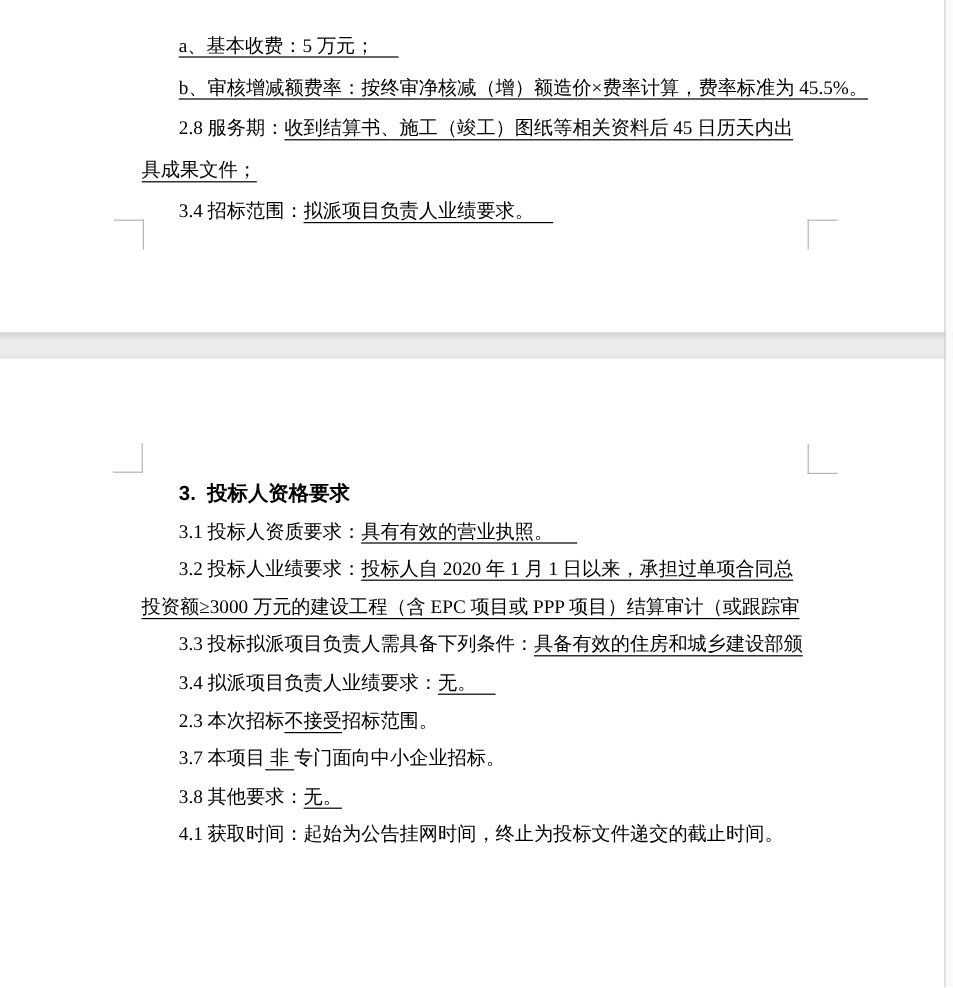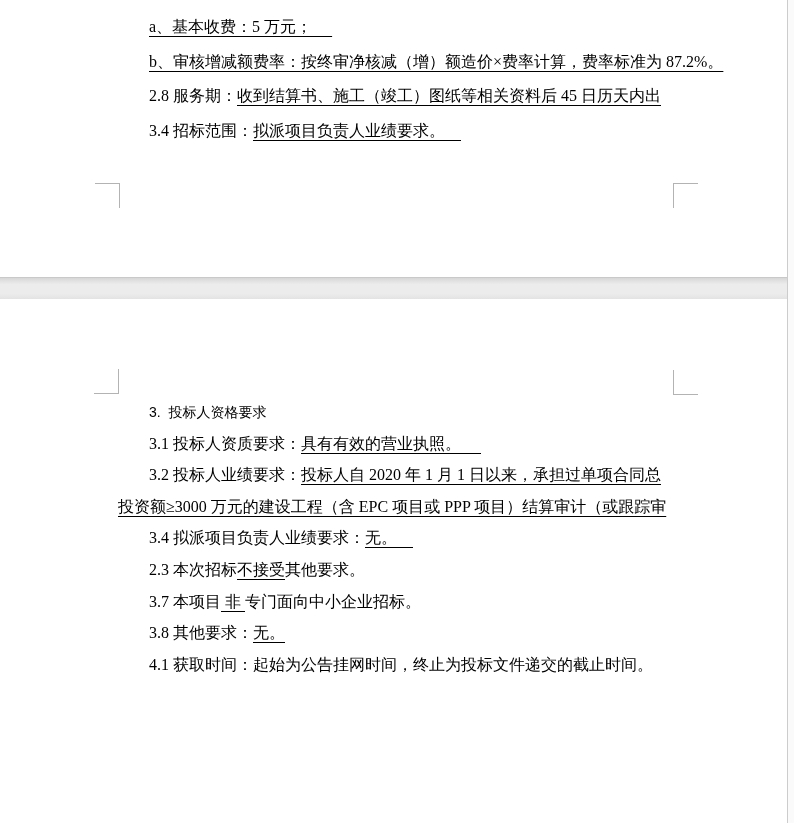--- a/index.html
+++ b/index.html
@@ -5,62 +5,64 @@
   html,body{margin:0;padding:0;}
   body{
     width:794px;height:823px;position:relative;overflow:hidden;
     background:#ffffff;color:#000;
     font-family:"Liberation Serif","DejaVu Serif",serif;
     font-size:16px;
   }
   .gutter{position:absolute;top:0;right:0;width:6px;height:823px;background:#fafafa;}
   .page-border-right{position:absolute;top:0;left:787px;width:1px;height:823px;background:#cccccc;}
   .page{position:absolute;left:0;width:787px;background:#ffffff;}
-  #page1{top:0;height:283px;}
+  #page1{top:12px;height:283px;}
   #page2{top:299px;height:524px;}
   .page-gap{position:absolute;left:0;top:277px;width:794px;height:22px;
     background:linear-gradient(#d7d7d7,#ececec 30%,#ececec 75%,#e3e3e3);
     border-top:1px solid #c9c9c9;box-sizing:border-box;}
   .text-col{position:absolute;left:118px;width:600px;}
   #page1 .text-col{top:10px;}
   #page2 .text-col{top:97px;}
   .line{white-space:pre;}
   #page1 .line{line-height:34.5px;height:34.5px;}
   #page2 .line{line-height:31.6px;height:31.6px;}
   .indent{padding-left:31px;}
   .u{text-decoration:underline;text-underline-offset:4px;text-decoration-thickness:1px;}
-  .heading span{font-weight:normal;font-family:"Liberation Sans","DejaVu Sans",sans-serif;font-size:14px;}
+  .heading span{font-weight:bold;font-family:"Liberation Sans","DejaVu Sans",sans-serif;font-size:17px;}
   .crop{position:absolute;box-sizing:border-box;}
   .crop.bl{left:95px;top:183px;width:25px;height:25px;border-top:1px solid #b3b3b3;border-right:1px solid #b3b3b3;}
   .crop.br{left:673px;top:183px;width:25px;height:25px;border-top:1px solid #b3b3b3;border-left:1px solid #b3b3b3;}
   .crop.tl{left:94px;top:369px;width:25px;height:25px;border-bottom:1px solid #b3b3b3;border-right:1px solid #b3b3b3;}
   .crop.tr{left:673px;top:370px;width:25px;height:25px;border-bottom:1px solid #b3b3b3;border-left:1px solid #b3b3b3;}
 </style>
 </head>
 <body>
 
 <div class="page" id="page1">
   <div class="text-col" id="page1-lines">
       <div class="line indent"><span class="u">a、基本收费：5 万元；　 </span></div>
-      <div class="line indent"><span class="u">b、审核增减额费率：按终审净核减（增）额造价×费率计算，费率标准为 87.2%。</span></div>
+      <div class="line indent"><span class="u">b、审核增减额费率：按终审净核减（增）额造价×费率计算，费率标准为 45.5%。</span></div>
       <div class="line indent"><span>2.8 服务期：</span><span class="u">收到结算书、施工（竣工）图纸等相关资料后 45 日历天内出</span></div>
+      <div class="line"><span class="u">具成果文件；</span></div>
       <div class="line indent"><span>3.4 招标范围：</span><span class="u">拟派项目负责人业绩要求。　</span></div>
     </div>
 </div>
 
 <div class="page-gap"></div>
 
 <div class="page" id="page2">
   <div class="text-col" id="page2-lines">
       <div class="line indent heading"><span class="b">3.  投标人资格要求</span></div>
       <div class="line indent"><span>3.1 投标人资质要求：</span><span class="u">具有有效的营业执照。　 </span></div>
       <div class="line indent"><span>3.2 投标人业绩要求：</span><span class="u">投标人自 2020 年 1 月 1 日以来，承担过单项合同总</span></div>
       <div class="line"><span class="u">投资额≥3000 万元的建设工程（含 EPC 项目或 PPP 项目）结算审计（或跟踪审</span></div>
+      <div class="line indent"><span>3.3 投标拟派项目负责人需具备下列条件：</span><span class="u">具备有效的住房和城乡建设部颁</span></div>
       <div class="line indent"><span>3.4 拟派项目负责人业绩要求：</span><span class="u">无。　</span></div>
-      <div class="line indent"><span>2.3 本次招标</span><span class="u">不接受</span><span>其他要求。</span></div>
+      <div class="line indent"><span>2.3 本次招标</span><span class="u">不接受</span><span>招标范围。</span></div>
       <div class="line indent"><span>3.7 本项目</span><span class="u"> 非 </span><span>专门面向中小企业招标。</span></div>
       <div class="line indent"><span>3.8 其他要求：</span><span class="u">无。</span></div>
       <div class="line indent"><span>4.1 获取时间：起始为公告挂网时间，终止为投标文件递交的截止时间。</span></div>
     </div>
 </div>
 
 <div class="crop bl"></div>
 <div class="crop br"></div>
 <div class="crop tl"></div>
 <div class="crop tr"></div>

